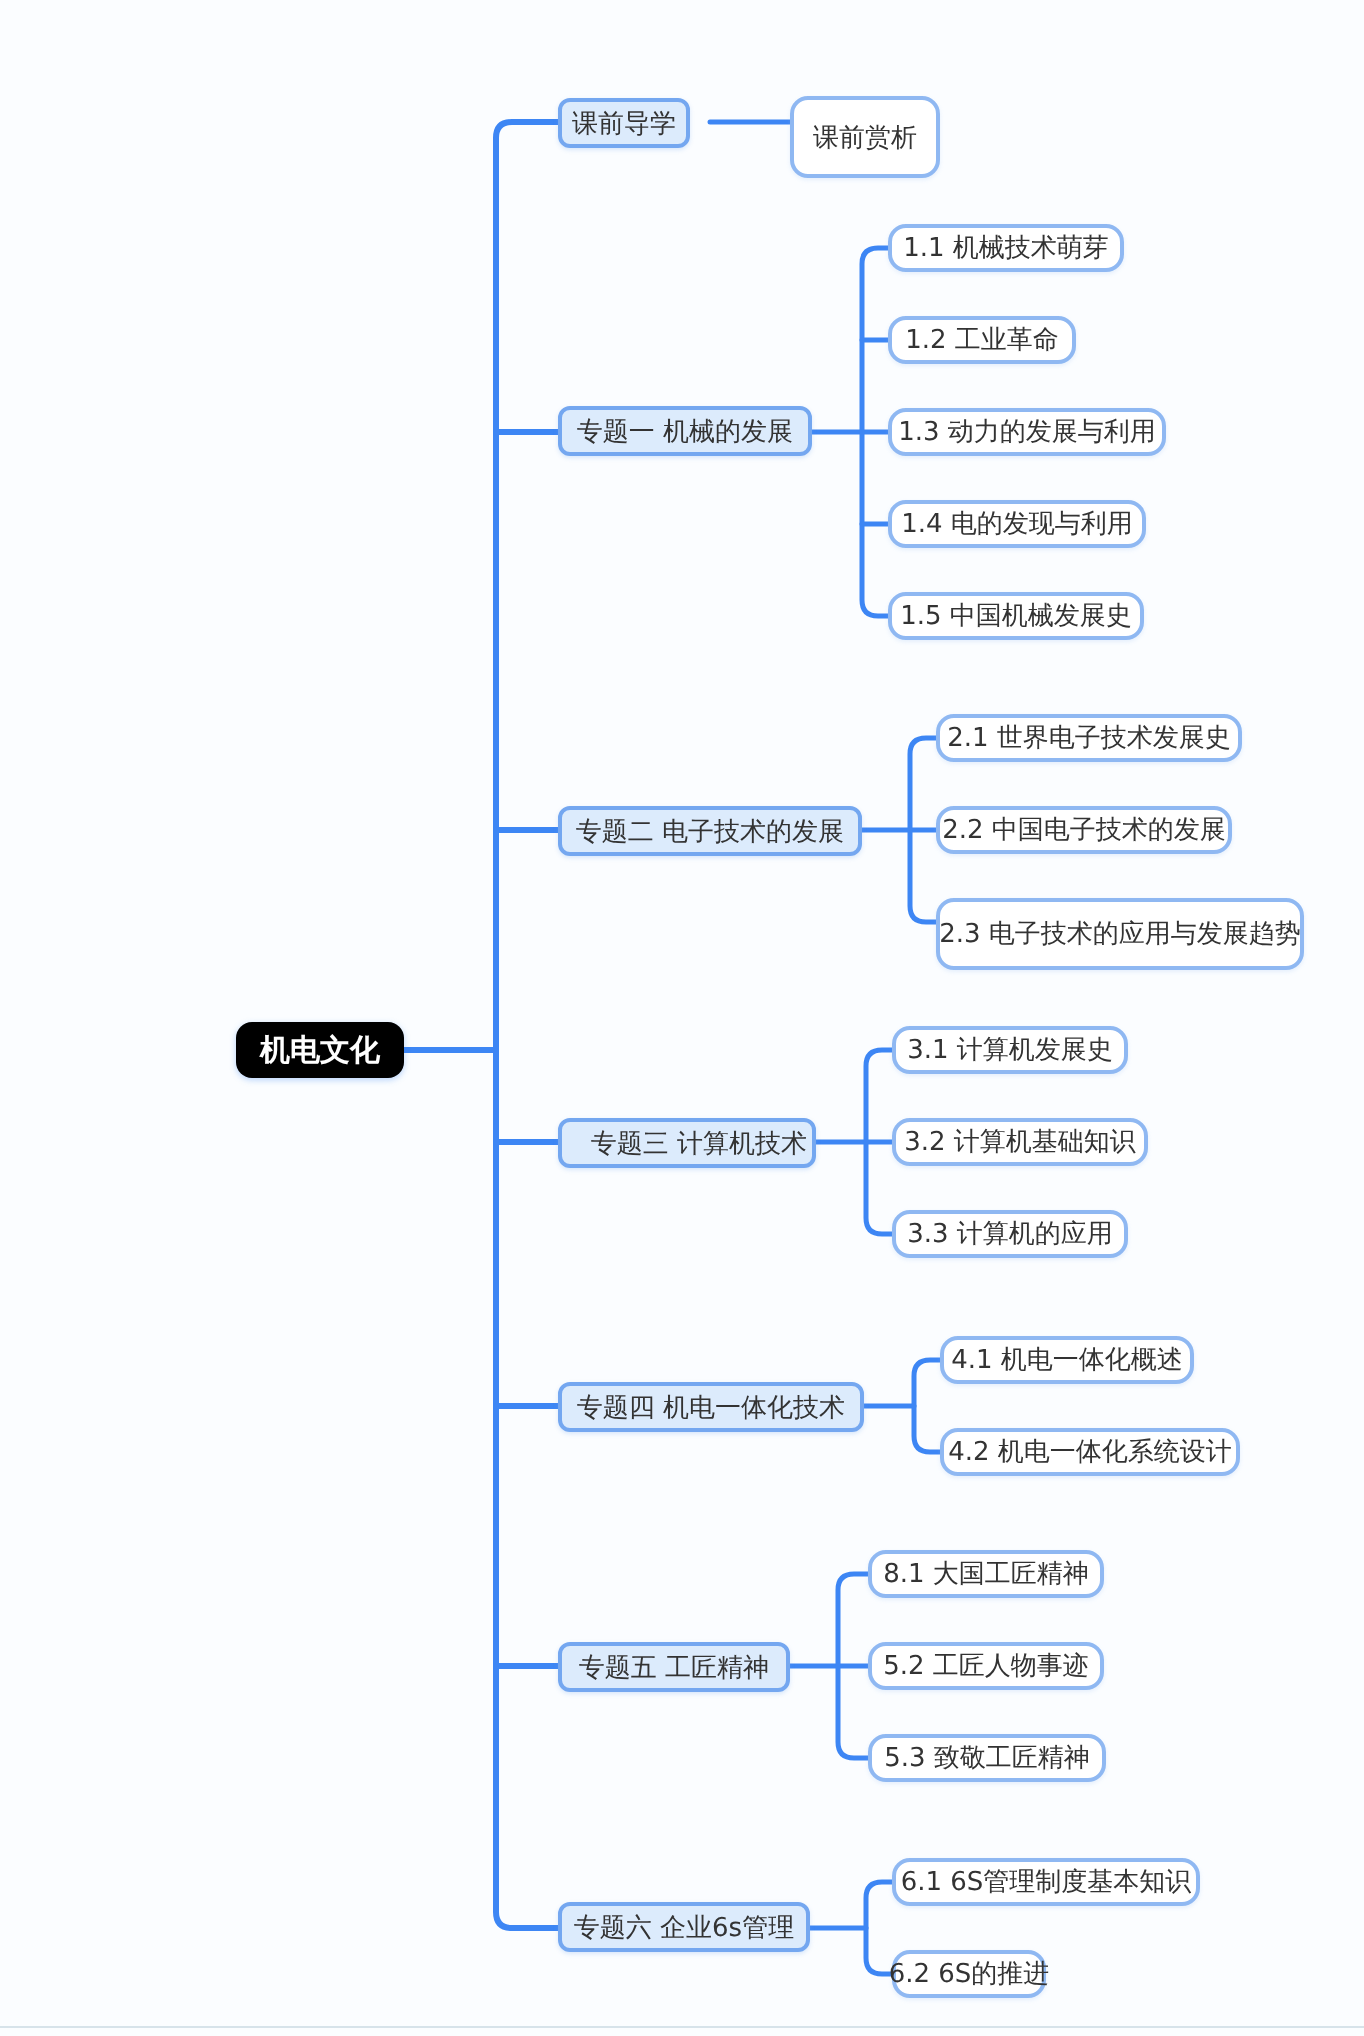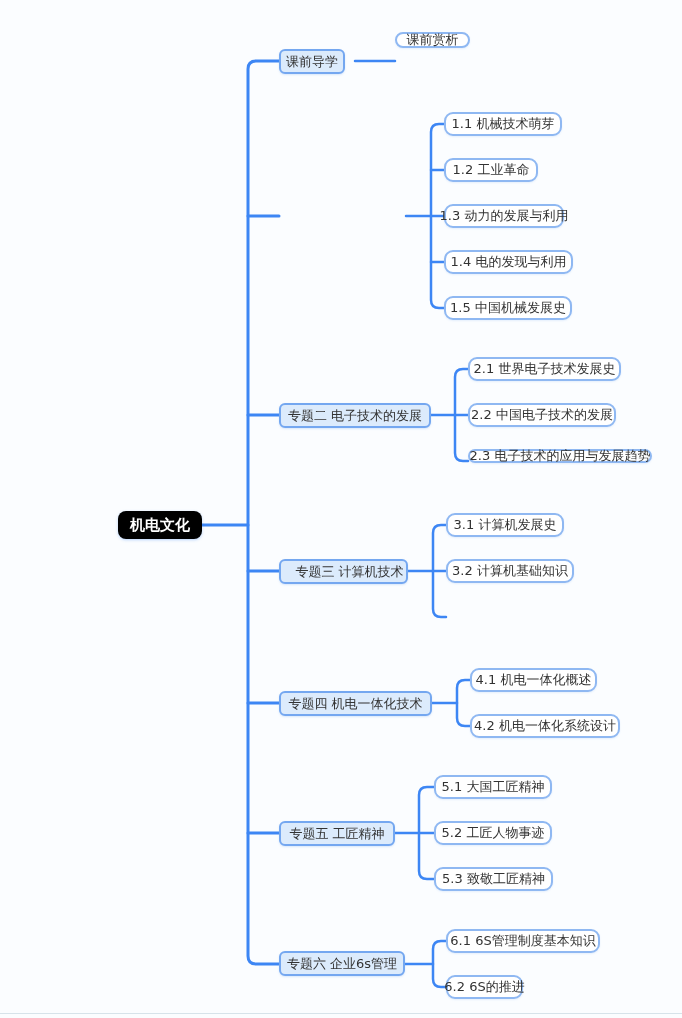--- a/index.html
+++ b/index.html
@@ -97,45 +97,47 @@
       <path d="M434 787 H427 Q419 787 419 795 V871 Q419 879 427 879 H434"></path>
 
       <path d="M405 964 H433"></path>
       <path d="M446 941 H441 Q433 941 433 949 V979 Q433 987 441 987 H446"></path>
     </g>
   </svg>
 
   <div class="node root" style="left:118px; top:511px; width:84px; height:28px;">机电文化</div>
 
   <div class="node branch" style="left:279px; top:49px;  width:66px;  height:25px;">课前导学</div>
+  <div class="node branch" style="left:279px; top:203px; width:127px; height:25px;">专题一 机械的发展</div>
   <div class="node branch" style="left:279px; top:403px; width:152px; height:25px;">专题二 电子技术的发展</div>
   <div class="node branch" style="left:279px; top:559px; width:129px; height:25px;padding-left:12px;">专题三 计算机技术</div>
   <div class="node branch" style="left:279px; top:821px; width:116px; height:25px;">专题五 工匠精神</div>
   <div class="node branch" style="left:279px; top:691px; width:153px; height:25px;">专题四 机电一体化技术</div>
   <div class="node branch" style="left:279px; top:951px; width:126px; height:25px;">专题六 企业6s管理</div>
 
-  <div class="node leaf" style="left:395px; top:32px;  width:75px;  height:16px;">课前赏析</div>
+  <div class="node leaf" style="left:395px; top:48px;  width:75px;  height:41px;">课前赏析</div>
 
   <div class="node leaf" style="left:444px; top:112px; width:118px; height:24px;">1.1 机械技术萌芽</div>
   <div class="node leaf" style="left:444px; top:158px; width:94px;  height:24px;">1.2 工业革命</div>
-  <div class="node leaf" style="left:444px; top:204px; width:120px; height:24px;">1.3 动力的发展与利用</div>
+  <div class="node leaf" style="left:444px; top:204px; width:139px; height:24px;">1.3 动力的发展与利用</div>
   <div class="node leaf" style="left:444px; top:250px; width:129px; height:24px;">1.4 电的发现与利用</div>
   <div class="node leaf" style="left:444px; top:296px; width:128px; height:24px;">1.5 中国机械发展史</div>
 
   <div class="node leaf" style="left:468px; top:357px; width:153px; height:24px;">2.1 世界电子技术发展史</div>
   <div class="node leaf" style="left:468px; top:403px; width:148px; height:24px;">2.2 中国电子技术的发展</div>
-  <div class="node leaf" style="left:468px; top:449px; width:184px; height:14px;">2.3 电子技术的应用与发展趋势</div>
+  <div class="node leaf" style="left:468px; top:449px; width:184px; height:36px;">2.3 电子技术的应用与发展趋势</div>
 
   <div class="node leaf" style="left:446px; top:513px; width:118px; height:24px;">3.1 计算机发展史</div>
   <div class="node leaf" style="left:446px; top:559px; width:128px; height:24px;">3.2 计算机基础知识</div>
+  <div class="node leaf" style="left:446px; top:605px; width:118px; height:24px;">3.3 计算机的应用</div>
 
   <div class="node leaf" style="left:470px; top:668px; width:127px; height:24px;">4.1 机电一体化概述</div>
   <div class="node leaf" style="left:470px; top:714px; width:150px; height:24px;">4.2 机电一体化系统设计</div>
 
-  <div class="node leaf" style="left:434px; top:775px; width:118px; height:24px;">5.1 大国工匠精神</div>
+  <div class="node leaf" style="left:434px; top:775px; width:118px; height:24px;">8.1 大国工匠精神</div>
   <div class="node leaf" style="left:434px; top:821px; width:118px; height:24px;">5.2 工匠人物事迹</div>
   <div class="node leaf" style="left:434px; top:867px; width:119px; height:24px;">5.3 致敬工匠精神</div>
 
   <div class="node leaf" style="left:446px; top:929px; width:154px; height:24px;">6.1 6S管理制度基本知识</div>
   <div class="node leaf" style="left:446px; top:975px; width:77px;  height:24px;">6.2 6S的推进</div>
 
   <div class="bottom-divider"></div>
 </div>
 
 </body></html>

